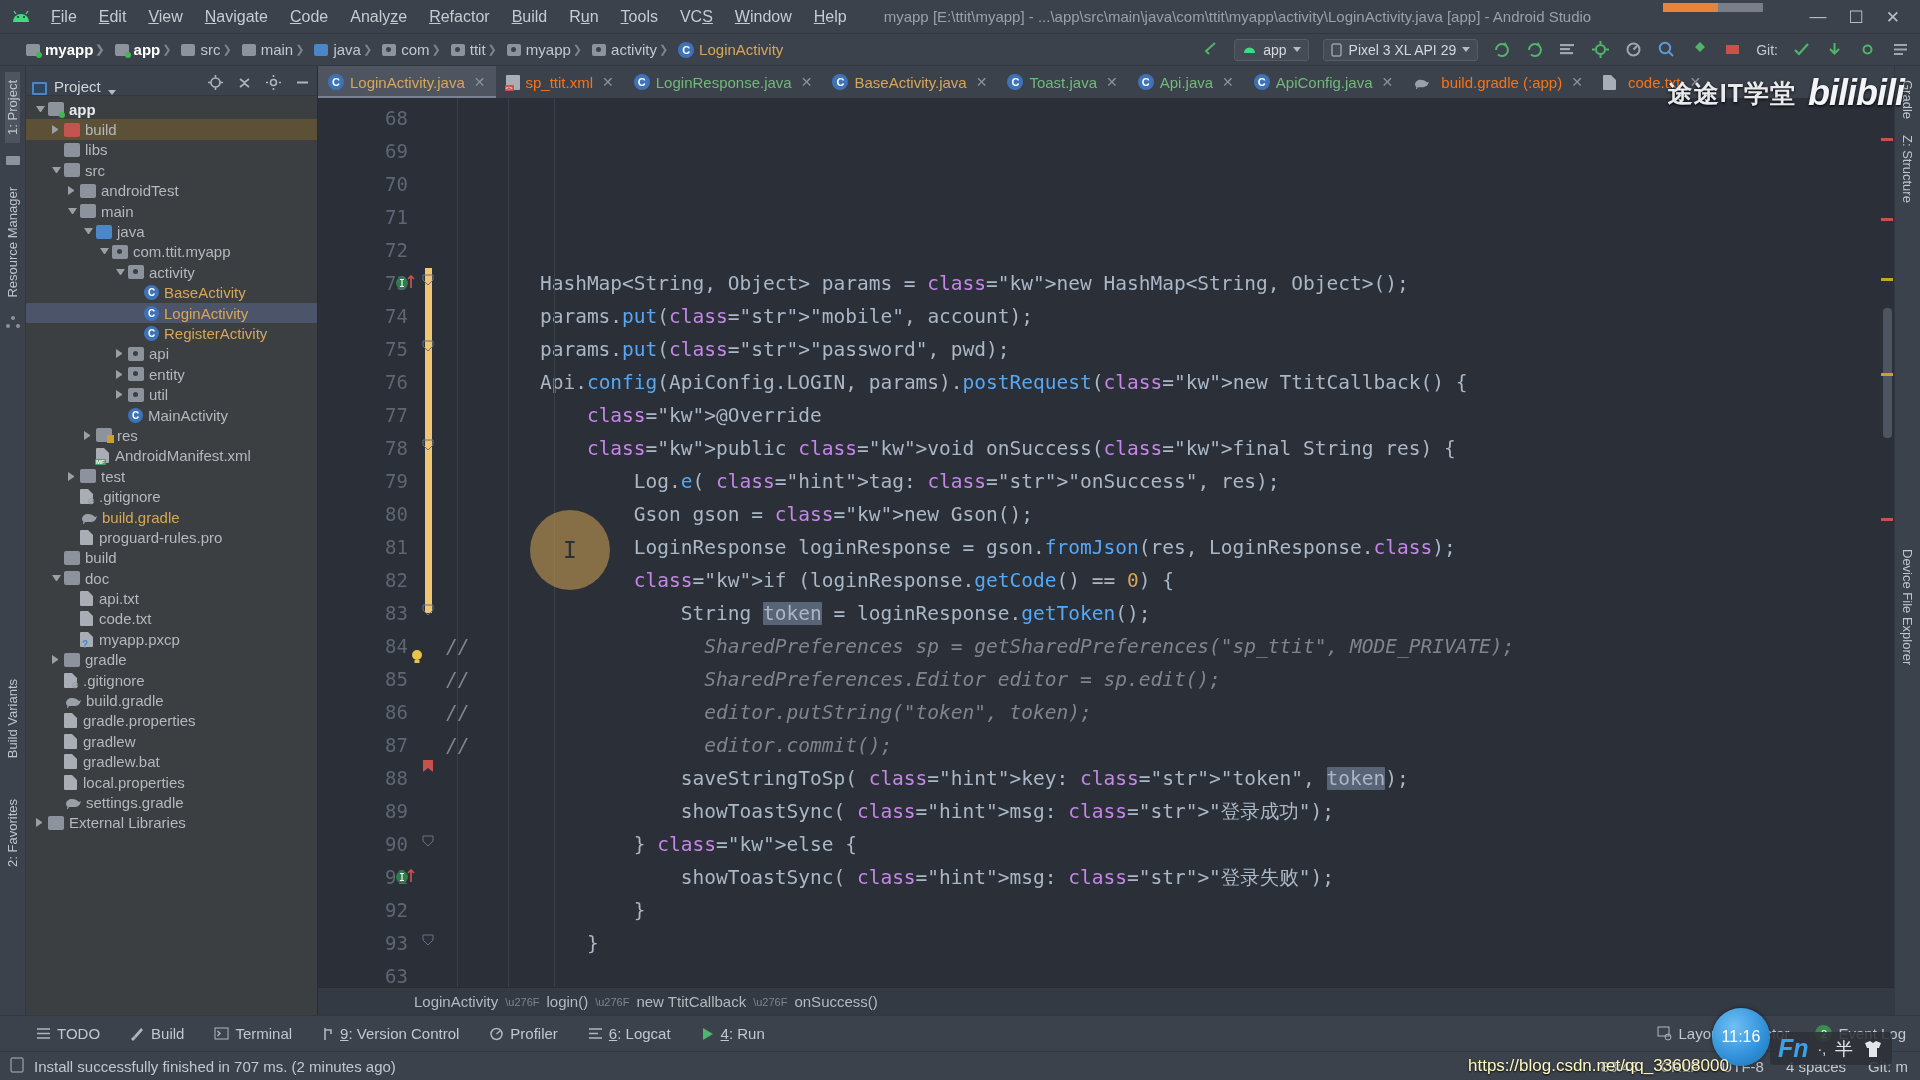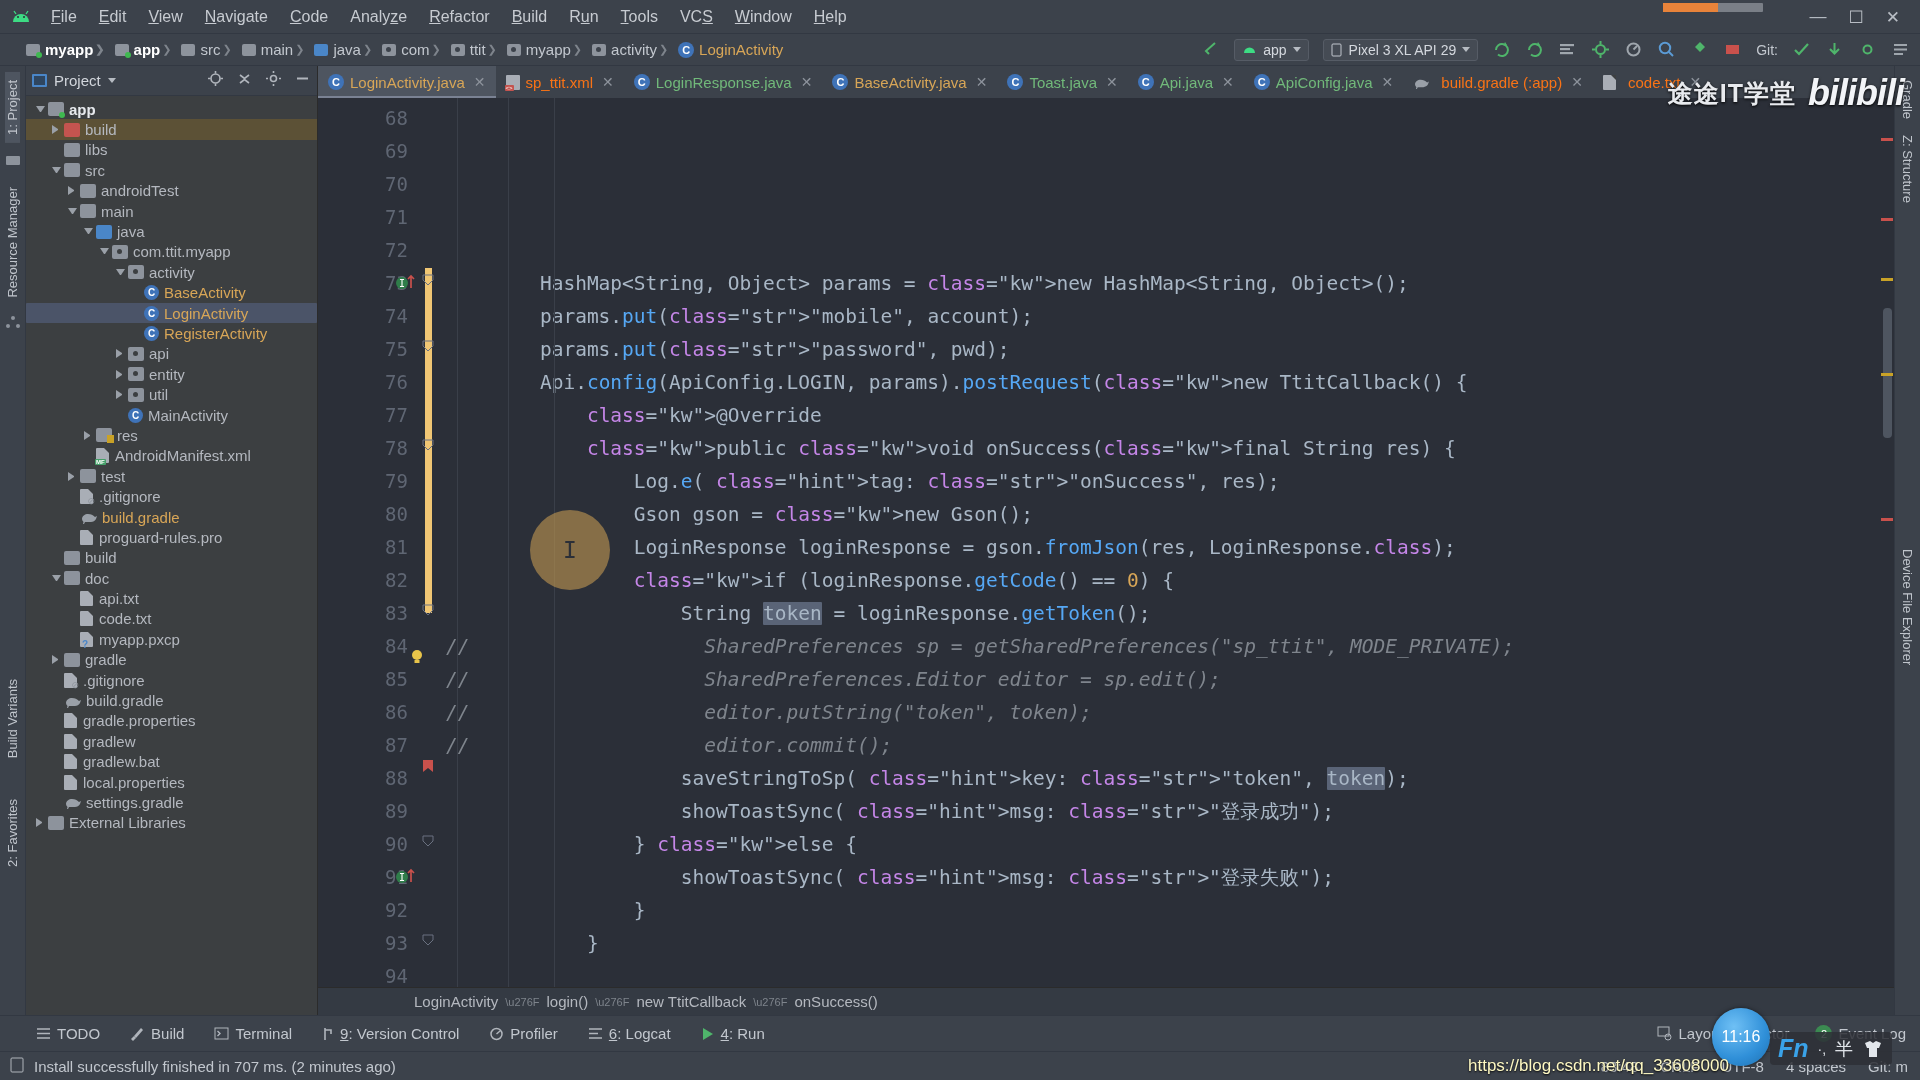--- a/index.html
+++ b/index.html
@@ -74,21 +74,21 @@
   }
   .rail .vtext.active { background:#4e5560; }
   .rail-icon { width:16px;height:16px;margin:10px 0; display:block;}
 
   
   .project {
     width:292px; background:#3c3f41; display:flex; flex-direction:column;
     border-right:1px solid #2b2b2b;
   }
   .proj-head {
-    height:30px; background:#3c424b; display:flex; align-items:center; gap:7px; padding:0 6px;
+    height:30px; background:#3c424b; display:flex; align-items:flex-end; gap:7px; padding:0 6px;
     border-bottom:1px solid #323842;
   }
   .proj-head .label { font-size:15px; color:#d2d6dc; }
   .proj-head .sq { width:15px;height:13px;border:2px solid #4a86c8;background:#2f4660;border-radius:1px;}
   .proj-head .tools { margin-left:auto; display:flex; gap:12px; align-items:center; }
 
   .tree { flex:1; overflow:hidden; padding-top:3px; background:#3c3f41; font-size:15px; }
   .row {
     display:flex; align-items:center; height:20.4px; white-space:nowrap; cursor:pointer; color:#b4b8bf;
     padding-right:4px;
@@ -251,20 +251,21 @@
     <div class="menu-item"><u>C</u>ode</div>
     <div class="menu-item">Analy<u>z</u>e</div>
     <div class="menu-item"><u>R</u>efactor</div>
     <div class="menu-item"><u>B</u>uild</div>
     <div class="menu-item">R<u>u</u>n</div>
     <div class="menu-item"><u>T</u>ools</div>
     <div class="menu-item">VC<u>S</u></div>
     <div class="menu-item"><u>W</u>indow</div>
     <div class="menu-item"><u>H</u>elp</div>
   </div>
+  <div class="win-title">myapp [E:\ttit\myapp] - ...\app\src\main\java\com\ttit\myapp\activity\LoginActivity.java [app] - Android Studio</div>
   <div class="orange-pill">
       <i></i>
     </div>
   <div class="win-ctrls">
     <span>—</span>
     <span>☐</span>
     <span>✕</span>
   </div>
 </div>
 
@@ -732,21 +733,21 @@
           <div class="gnum">84</div>
           <div class="gnum">85</div>
           <div class="gnum">86</div>
           <div class="gnum">87</div>
           <div class="gnum">88</div>
           <div class="gnum">89</div>
           <div class="gnum">90</div>
           <div class="gnum">91</div>
           <div class="gnum">92</div>
           <div class="gnum">93</div>
-          <div class="gnum">94</div>
+          <div class="gnum">63</div>
           <svg width="22" height="20" viewBox="0 0 22 20" style="position: absolute; left: 78px; top: 175px;">
             <circle cx="6" cy="10" r="6" fill="#2f7d4a"></circle>
             <text x="6" y="14" font-size="10" fill="#fff" text-anchor="middle" font-family="monospace">I</text>
             <path d="M15 3v12M12 6l3-3 3 3" stroke="#c9514c" stroke-width="1.7" fill="none"></path>
           </svg>
           <svg width="22" height="20" viewBox="0 0 22 20" style="position: absolute; left: 78px; top: 769px;">
             <circle cx="6" cy="10" r="6" fill="#2f7d4a"></circle>
             <text x="6" y="14" font-size="10" fill="#fff" text-anchor="middle" font-family="monospace">I</text>
             <path d="M15 3v12M12 6l3-3 3 3" stroke="#c9514c" stroke-width="1.7" fill="none"></path>
           </svg>

